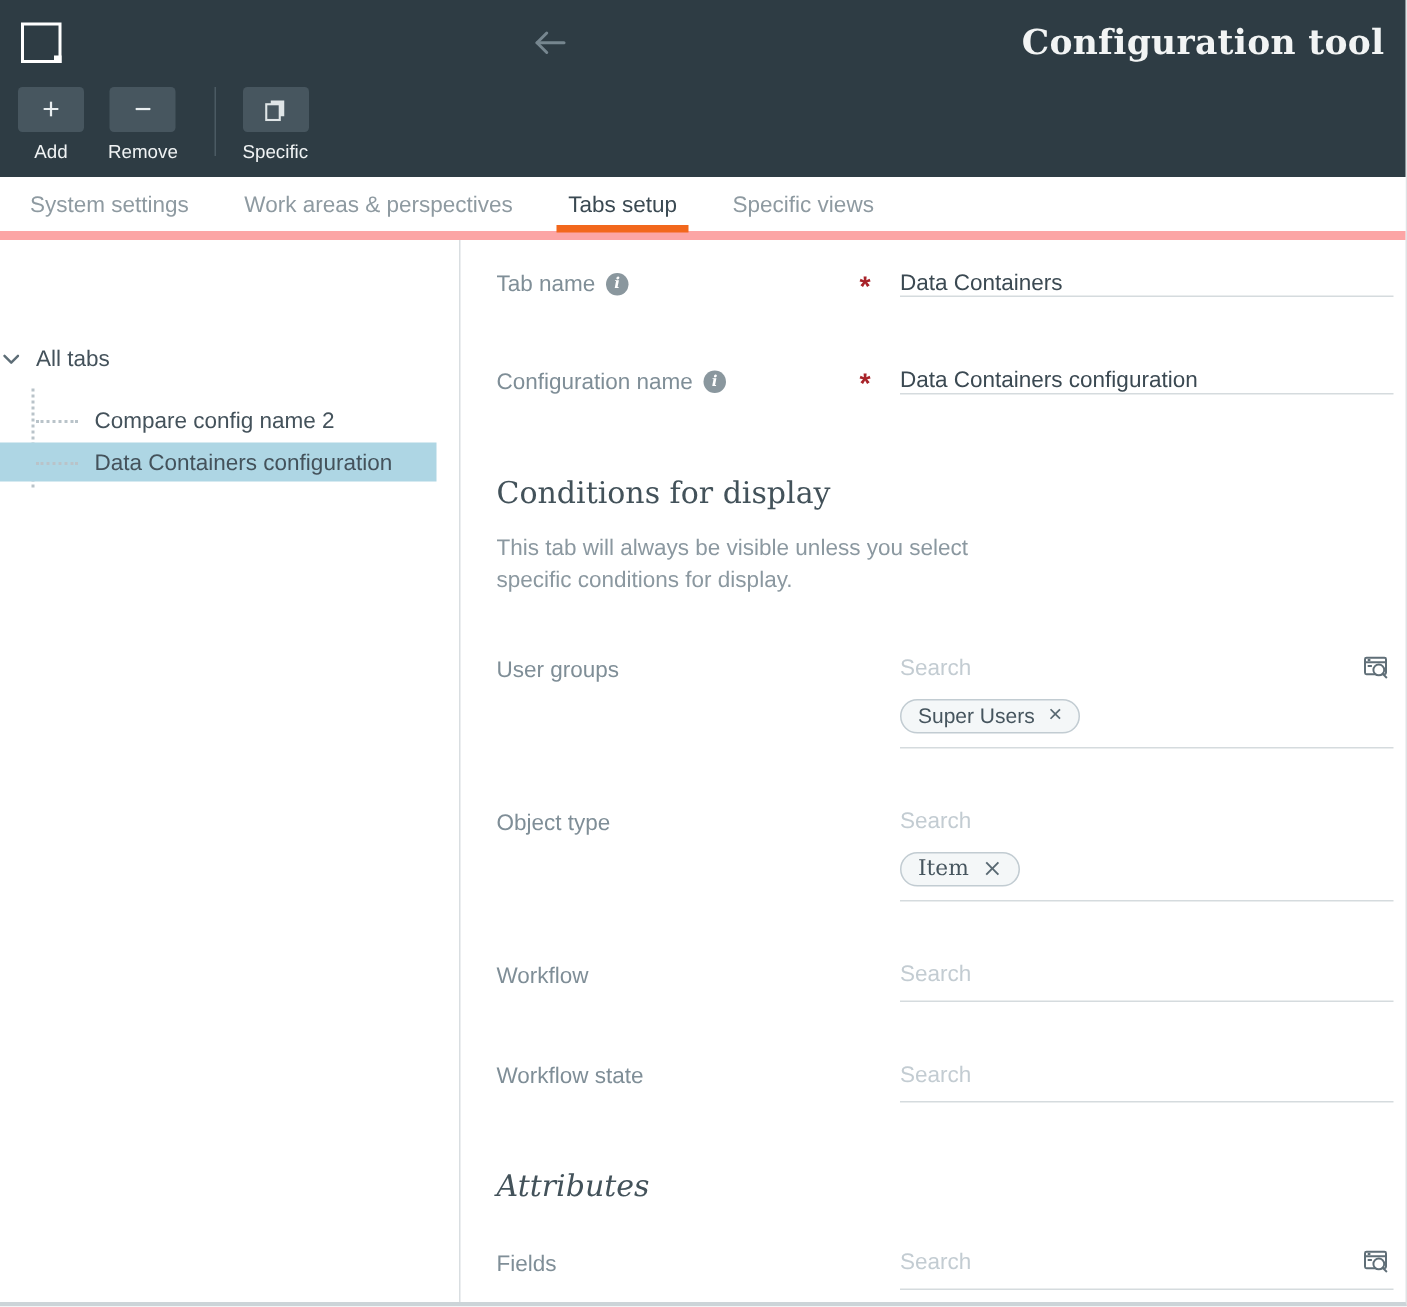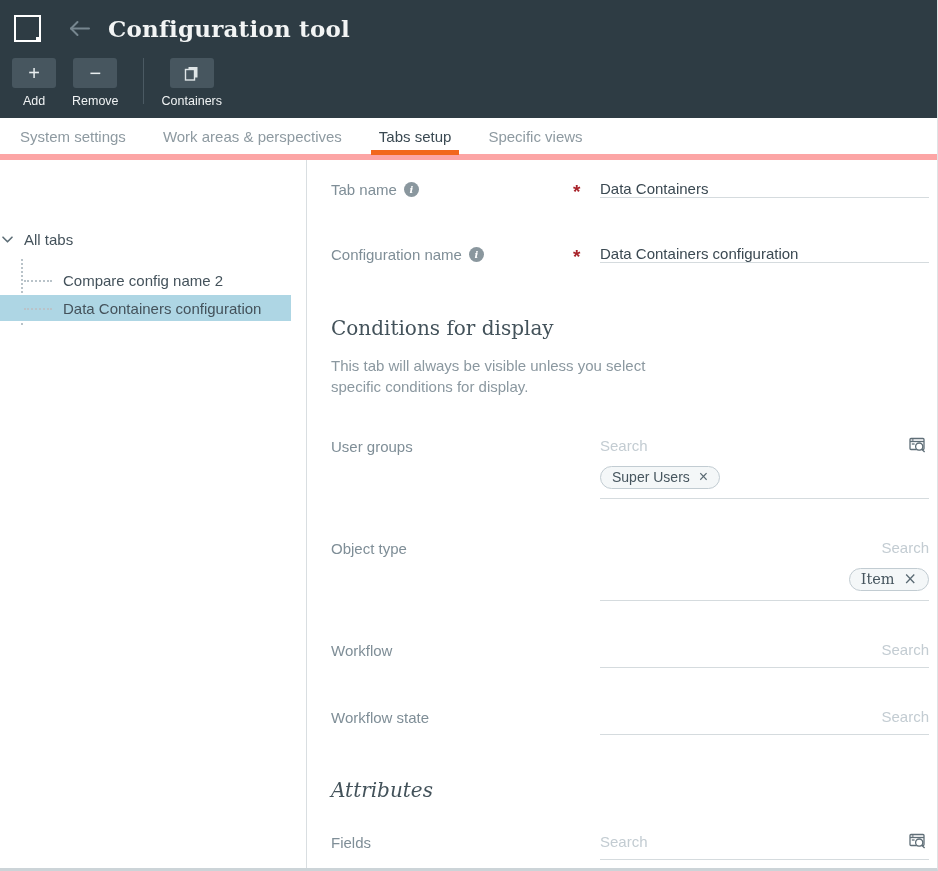--- a/index.html
+++ b/index.html
@@ -13,21 +13,21 @@
   .app {
     width: 938px; height: 871px;
     border-right: 1px solid #dfe3e5;
     border-bottom: 3px solid #ccd4d8;
     display: flex; flex-direction: column;
     background: #fff;
   }
 
   
   .app-header { background: #2e3c44; color: #f2f4f4; flex: 0 0 118px; }
-  .title-row { display: flex; align-items: center; height: 50px; padding: 6px 14px 0 14px; }
+  .title-row { display: flex; align-items: center; height: 50px; padding: 6px 14px 0 14px; justify-content: space-between; }
   .logo { width: 27px; height: 27px; border: 2.5px solid #ffffff; position: relative; flex: 0 0 auto; }
   .logo::after { content: ""; position: absolute; right: -2px; bottom: -2px; width: 5px; height: 5px; background: #ffffff; }
   .back-arrow { margin-left: 27px; display: flex; align-items: center; cursor: pointer; }
   .app-title {
     font-family: "DejaVu Serif", "Liberation Serif", serif;
     font-size: 23px; margin-left: 17px; color: #f2f4f4; letter-spacing: 0.2px;
   }
   .toolbar { display: flex; align-items: flex-start; padding: 8px 12px 0 12px; }
   .tool { display: flex; flex-direction: column; align-items: center; }
   .tool + .tool { margin-left: 16px; }
@@ -115,21 +115,21 @@
   }
   .chip-pill.serif { font-family: "DejaVu Serif", "Liberation Serif", serif; font-size: 14.5px; }
   .chip-x { color: #5a6a73; font-size: 16px; line-height: 1; cursor: pointer; }
 
   
   .sp-row1 { margin-top: 2px; }
   .sp-gap-lg { margin-top: 44px; }
   .sp-gap-heading { margin-top: 50px; }
   .sp-desc { margin-top: 15px; }
   .sp-first-cond { margin-top: 40px; }
-  .sp-cond { margin-top: 40px; text-align: right; }
+  .sp-cond { margin-top: 40px; }
   .sp-attr-head { margin-top: 43px; font-style: italic; }
   .sp-fields { margin-top: 31px; }
 </style>
 </head>
 <body>
 
 <div class="app">
 
   <header class="app-header">
     <div class="title-row">
@@ -158,21 +158,21 @@
       <div class="toolbar-divider"></div>
       <div class="tool">
         <button class="tool-btn">
           <span style="display:flex">
             <svg width="15" height="15" viewBox="0 0 15 15">
               <rect x="4.5" y="1" width="9" height="10.5" fill="#dfe5e7"></rect>
               <rect x="1.5" y="3.5" width="9" height="10.5" fill="#47565f" stroke="#dfe5e7" stroke-width="1.4"></rect>
             </svg>
           </span>
         </button>
-        <span class="tool-label">Containers</span>
+        <span class="tool-label">Specific</span>
       </div>
     </div>
   </header>
 
   <nav class="tab-bar">
     <div class="tab">System settings</div>
     <div class="tab">Work areas &amp; perspectives</div>
     <div class="tab active">Tabs setup</div>
     <div class="tab">Specific views</div>
   </nav>

